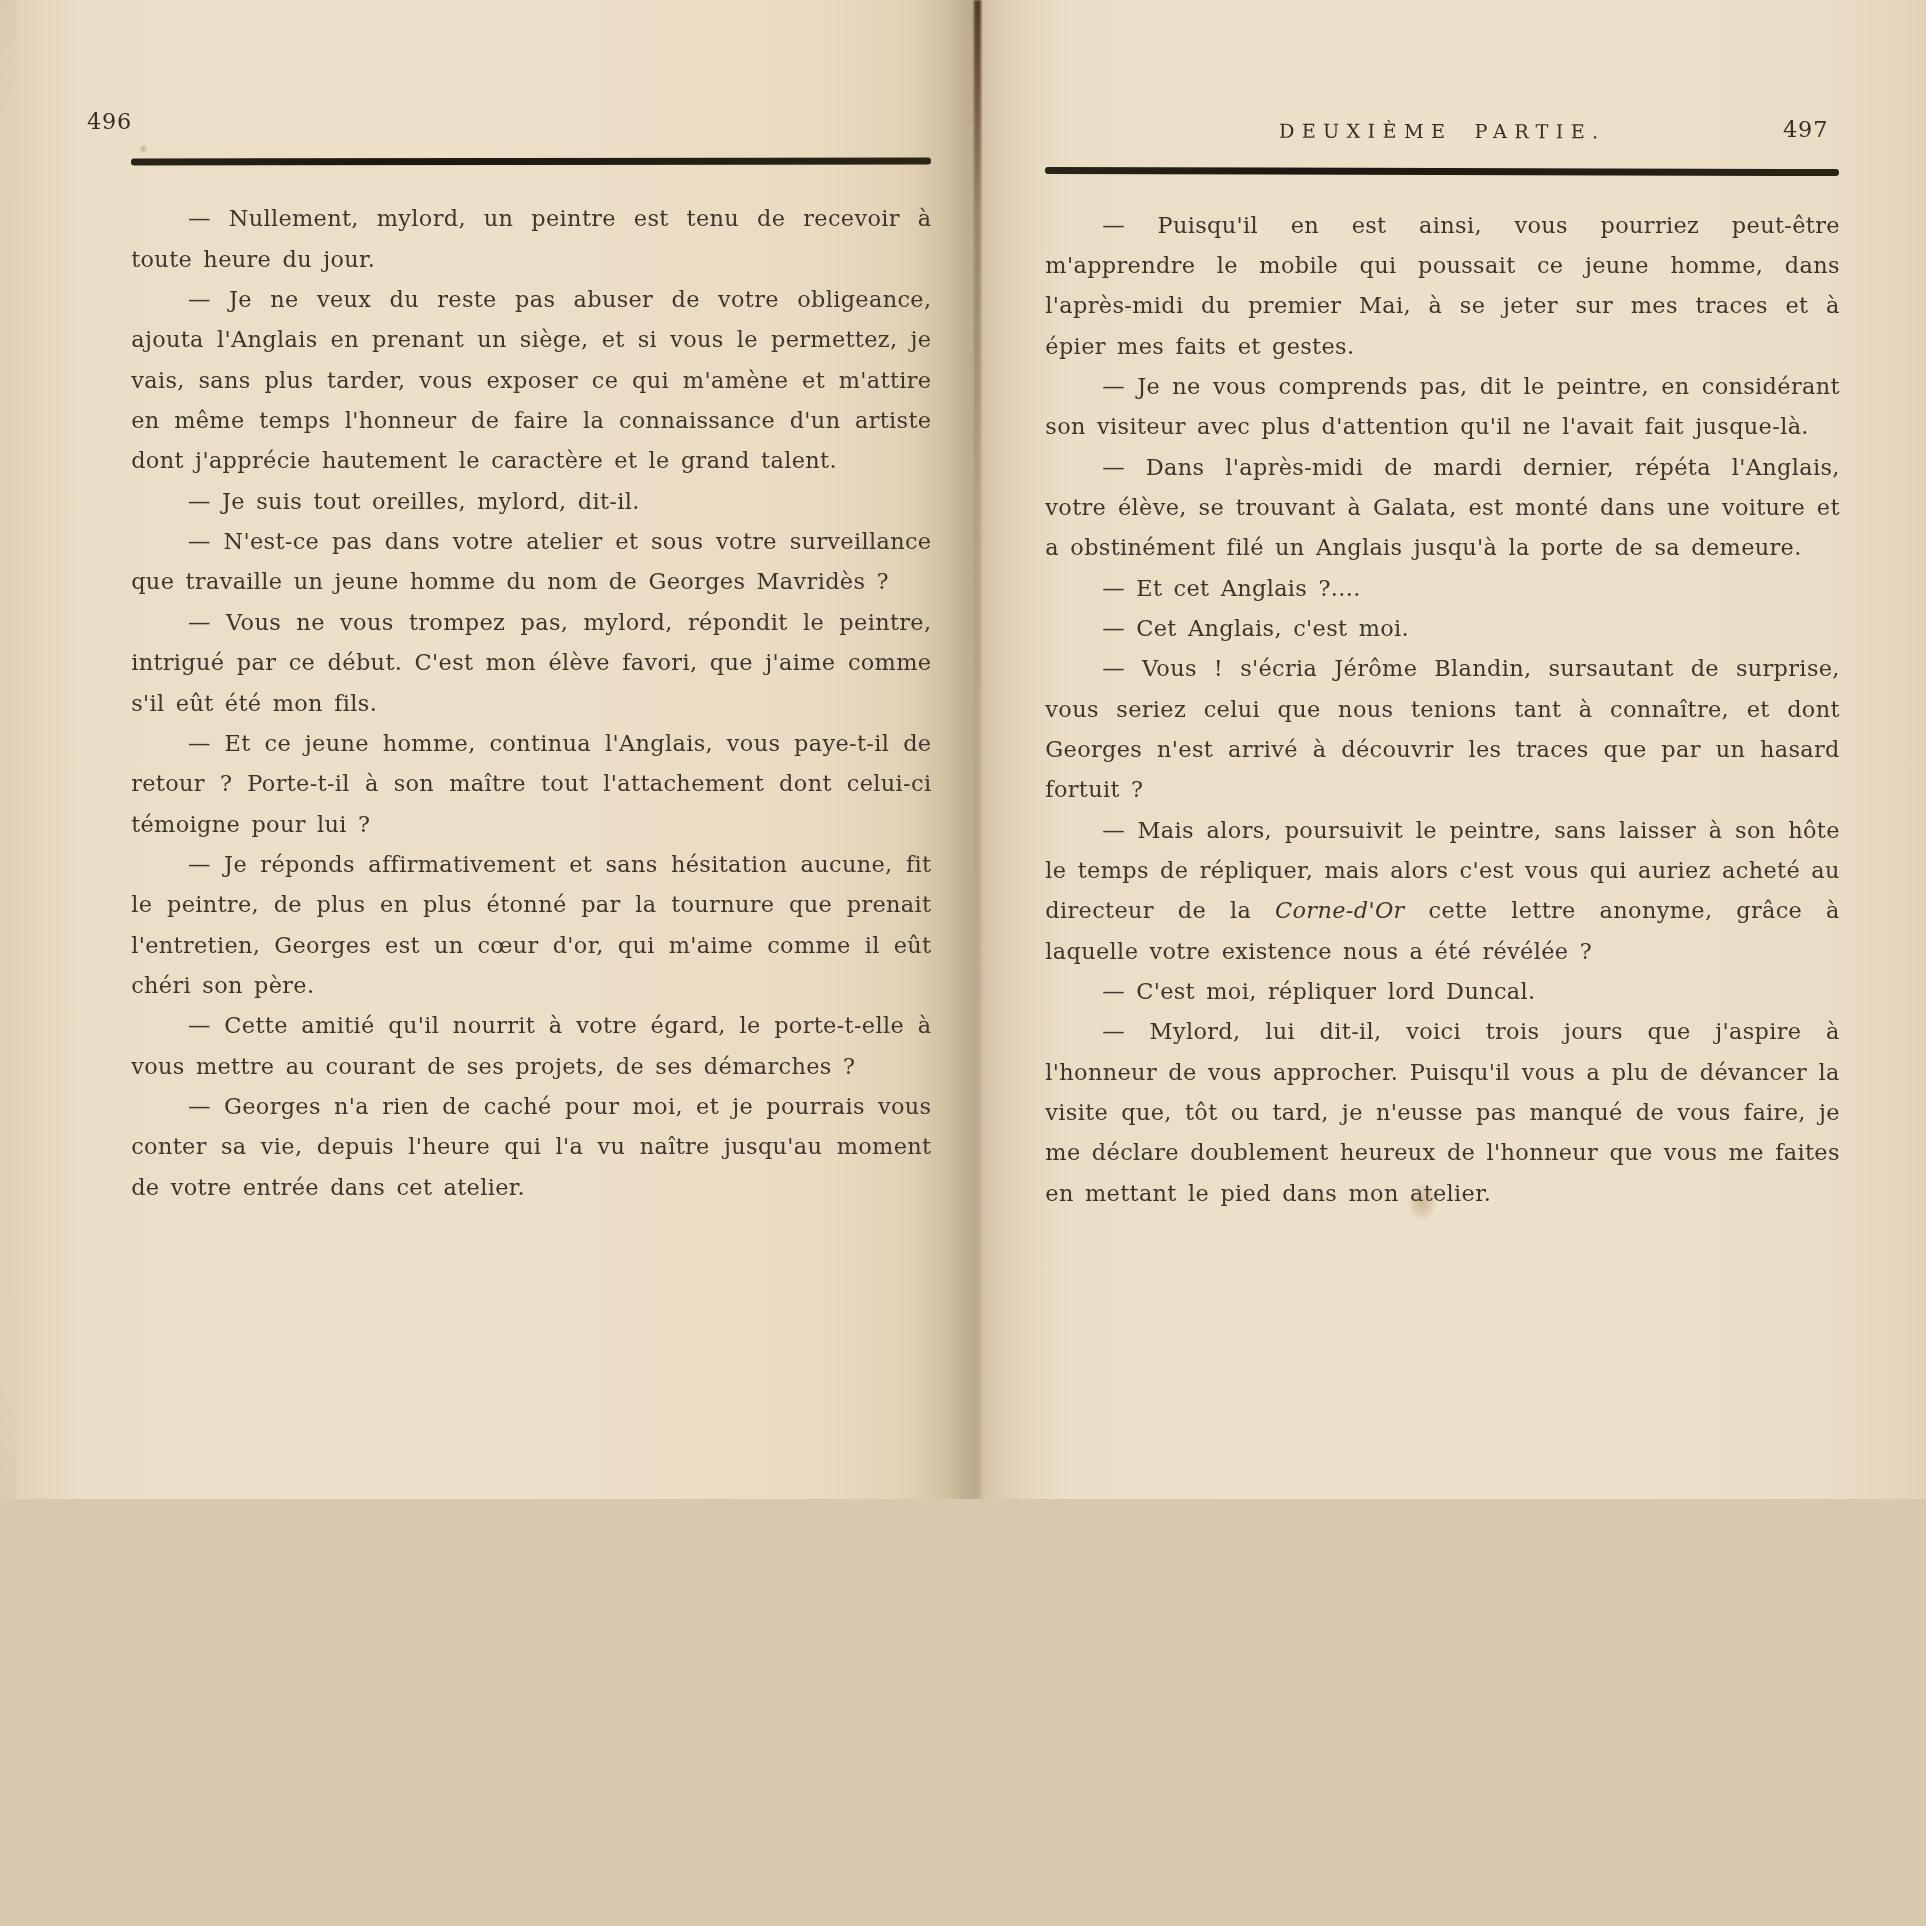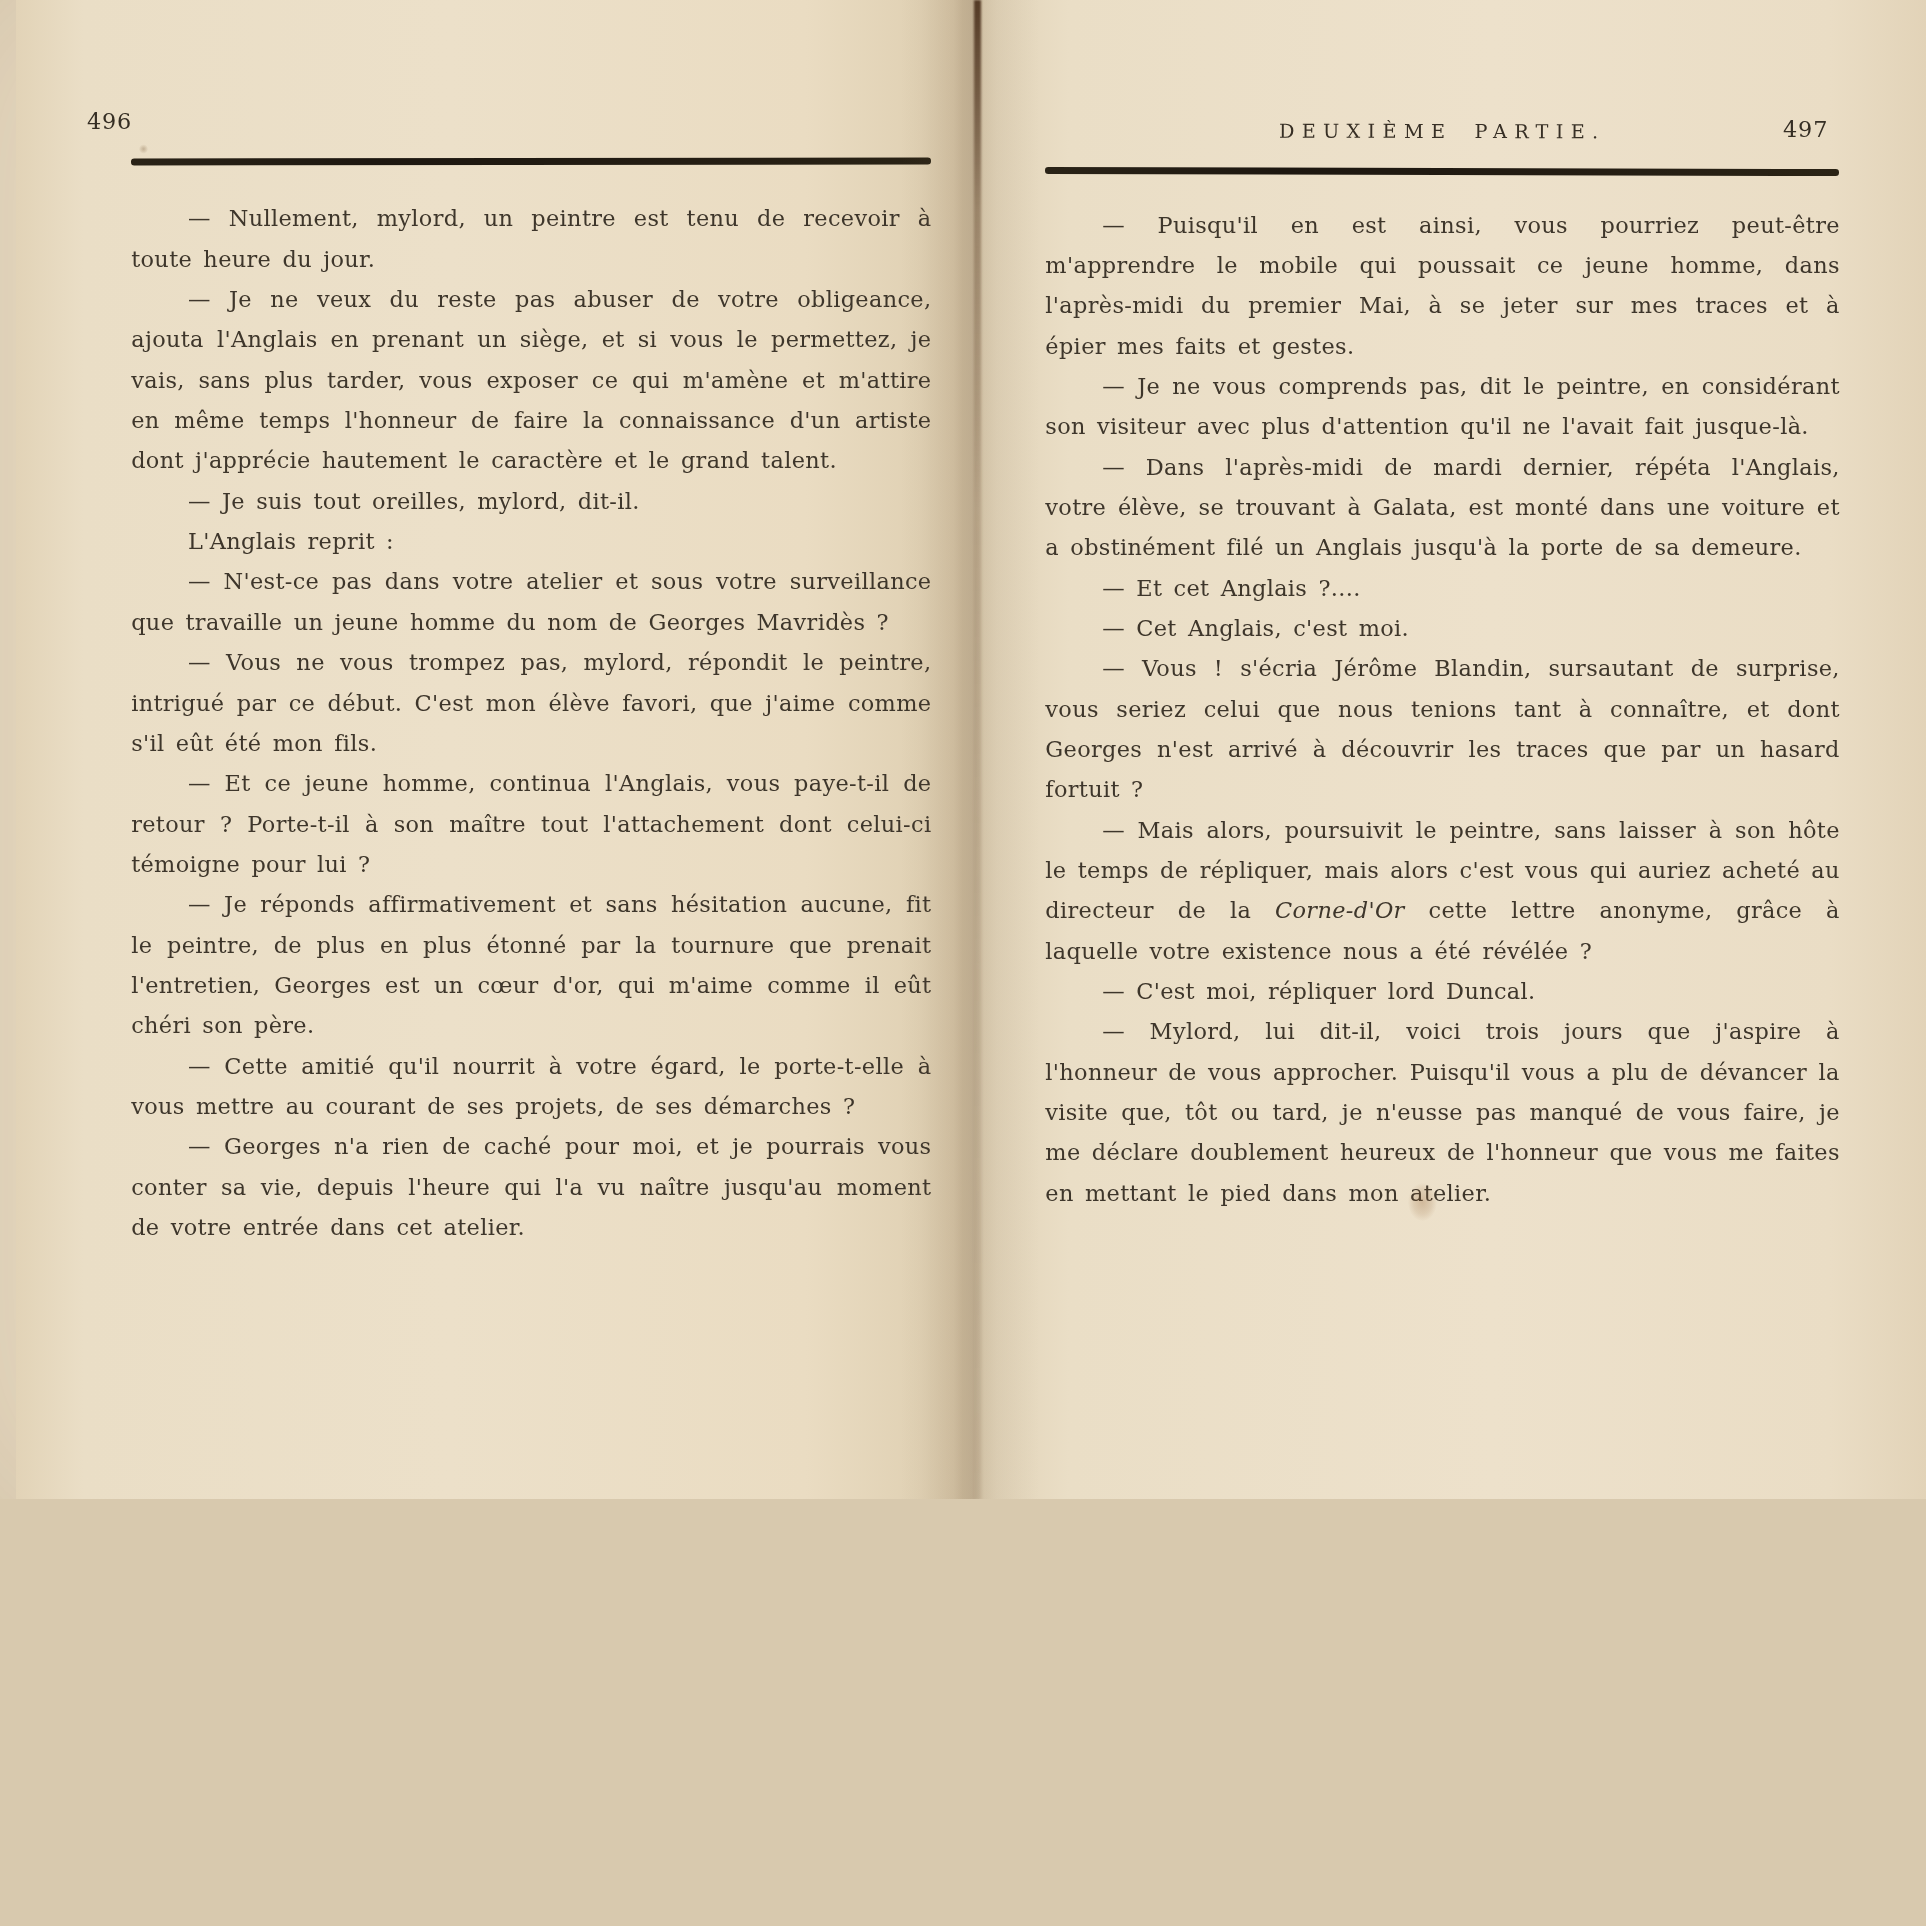--- a/index.html
+++ b/index.html
@@ -145,21 +145,20 @@
 <div class="book">
 
   <div class="page page-left">
     <div class="column">
       <span class="pagenum pagenum-left">496</span>
       <div class="rule"></div>
       <div class="text-block" id="paras-left">
           <p class="para"><span>— Nullement, mylord, un peintre est tenu de recevoir à toute heure du jour.</span></p>
           <p class="para"><span>— Je ne veux du reste pas abuser de votre obligeance, ajouta l'Anglais en prenant un siège, et si vous le permettez, je vais, sans plus tarder, vous exposer ce qui m'amène et m'attire en même temps l'honneur de faire la connaissance d'un artiste dont j'apprécie hautement le caractère et le grand talent.</span></p>
           <p class="para"><span>— Je suis tout oreilles, mylord, dit-il.</span></p>
-          <p class="para"><span>L'Anglais reprit :</span></p>
           <p class="para"><span>— N'est-ce pas dans votre atelier et sous votre surveillance que travaille un jeune homme du nom de Georges Mavridès ?</span></p>
           <p class="para"><span>— Vous ne vous trompez pas, mylord, répondit le peintre, intrigué par ce début. C'est mon élève favori, que j'aime comme s'il eût été mon fils.</span></p>
           <p class="para"><span>— Et ce jeune homme, continua l'Anglais, vous paye-t-il de retour ? Porte-t-il à son maître tout l'attachement dont celui-ci témoigne pour lui ?</span></p>
           <p class="para"><span>— Je réponds affirmativement et sans hésitation aucune, fit le peintre, de plus en plus étonné par la tournure que prenait l'entretien, Georges est un cœur d'or, qui m'aime comme il eût chéri son père.</span></p>
           <p class="para"><span>— Cette amitié qu'il nourrit à votre égard, le porte-t-elle à vous mettre au courant de ses projets, de ses démarches ?</span></p>
           <p class="para"><span>— Georges n'a rien de caché pour moi, et je pourrais vous conter sa vie, depuis l'heure qui l'a vu naître jusqu'au moment de votre entrée dans cet atelier.</span></p>
         </div>
     </div>
   </div>
 

